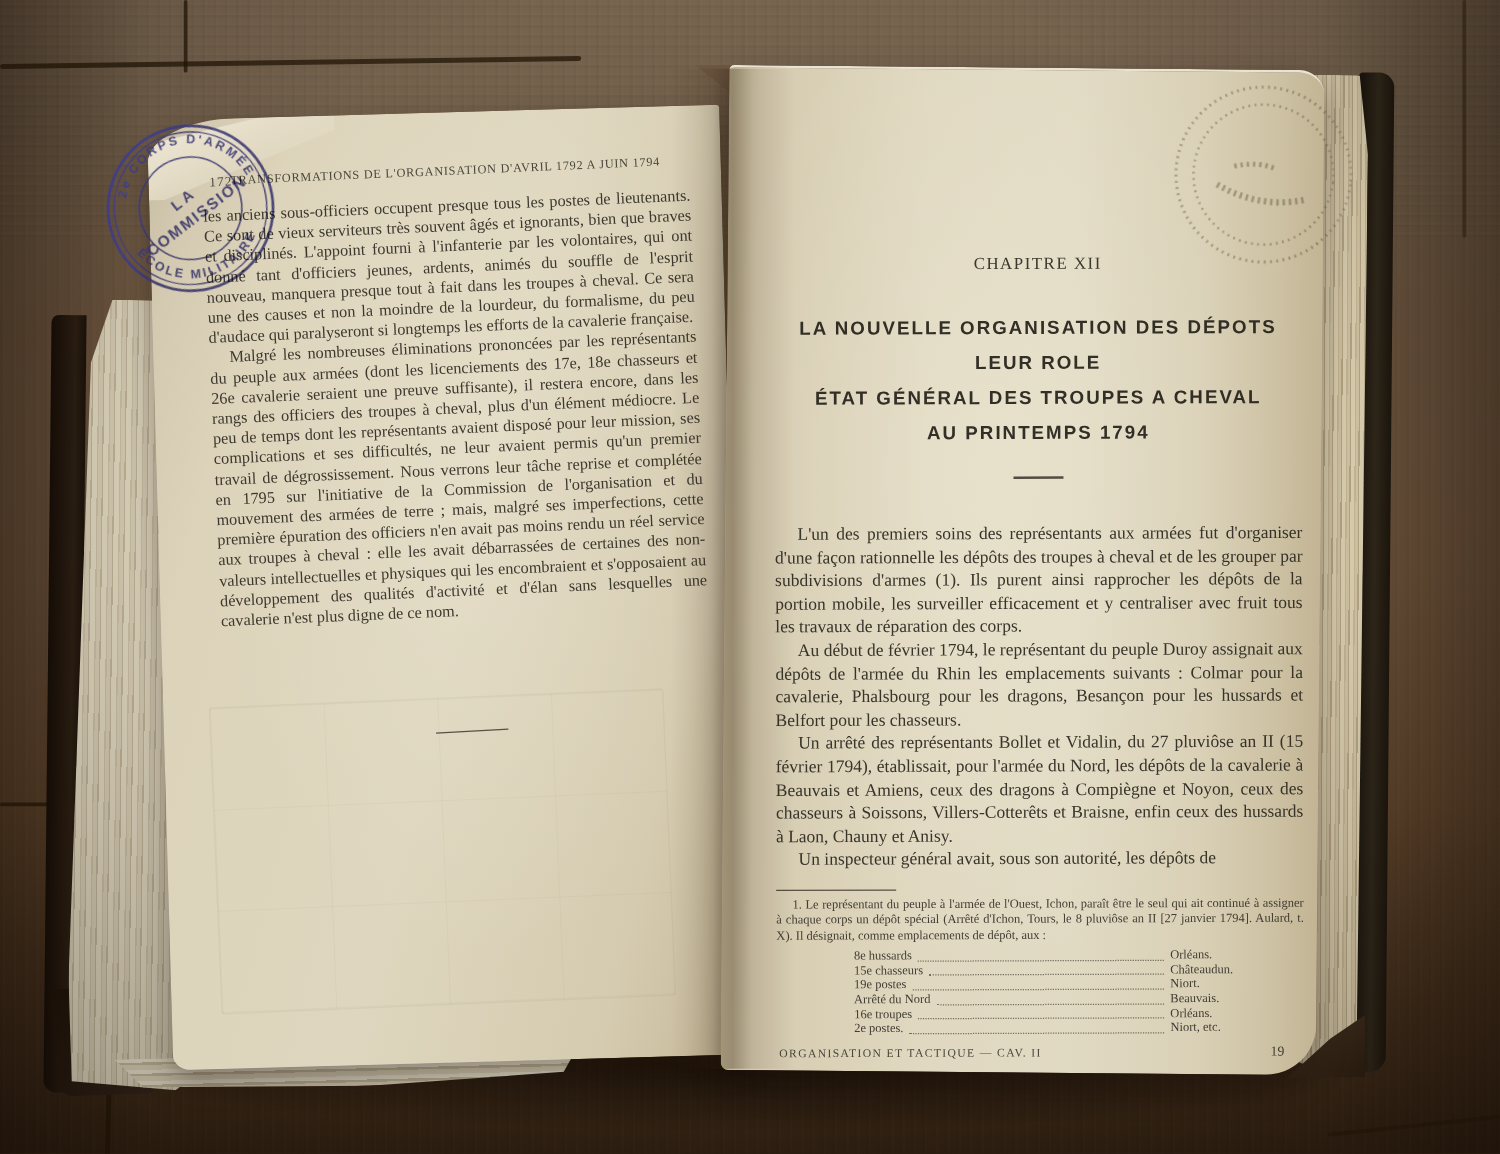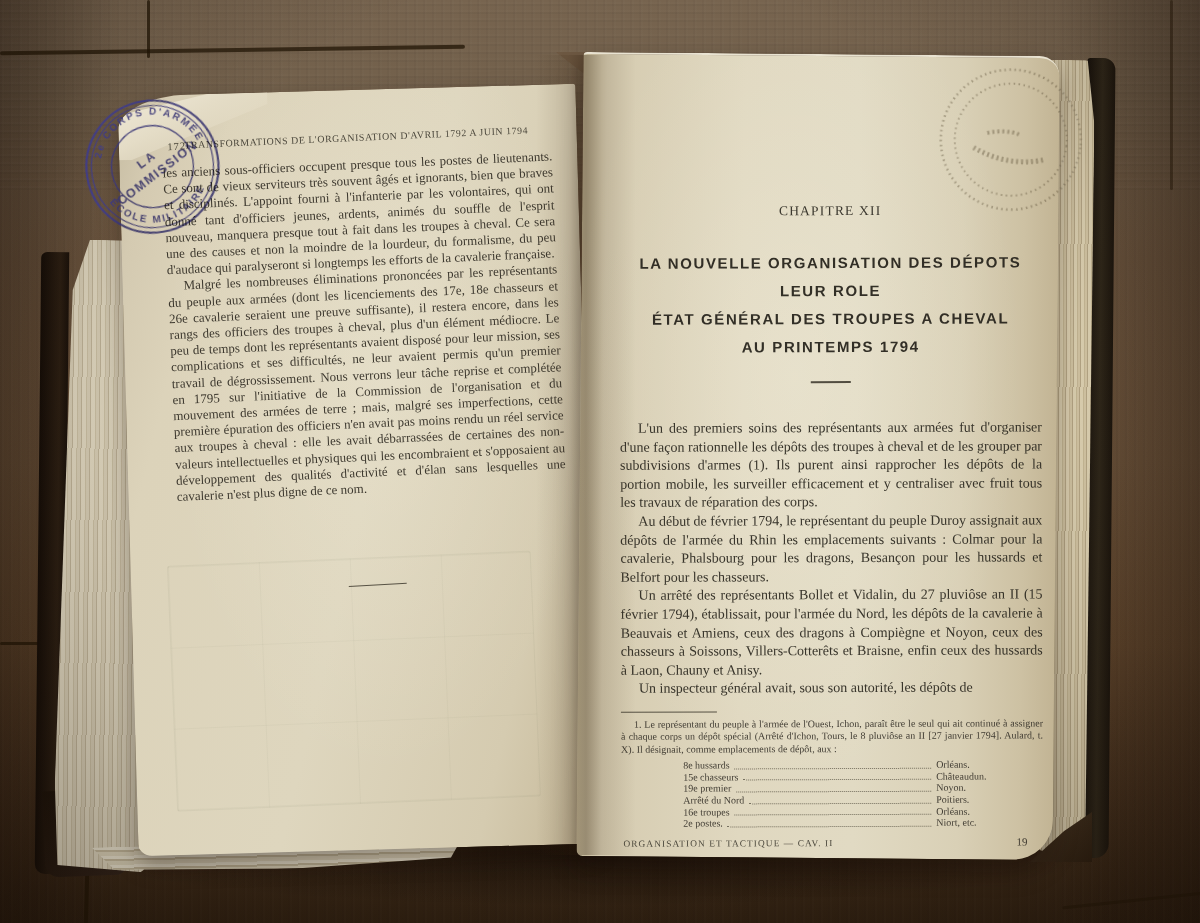--- a/index.html
+++ b/index.html
@@ -218,28 +218,28 @@
           <span class="fn-unit">8e hussards</span>
           <span class="fn-dots"></span>
           <span class="fn-place">Orléans.</span>
         </div>
         <div class="fn-row">
           <span class="fn-unit">15e chasseurs</span>
           <span class="fn-dots"></span>
           <span class="fn-place">Châteaudun.</span>
         </div>
         <div class="fn-row">
-          <span class="fn-unit">19e premier</span>
-          <span class="fn-dots"></span>
-          <span class="fn-place">Noyon.</span>
+          <span class="fn-unit">19e postes</span>
+          <span class="fn-dots"></span>
+          <span class="fn-place">Niort.</span>
         </div>
         <div class="fn-row">
           <span class="fn-unit">Arrêté du Nord</span>
           <span class="fn-dots"></span>
-          <span class="fn-place">Poitiers.</span>
+          <span class="fn-place">Beauvais.</span>
         </div>
         <div class="fn-row">
           <span class="fn-unit">16e troupes</span>
           <span class="fn-dots"></span>
           <span class="fn-place">Orléans.</span>
         </div>
         <div class="fn-row">
           <span class="fn-unit">2e postes.</span>
           <span class="fn-dots"></span>
           <span class="fn-place">Niort, etc.</span>

